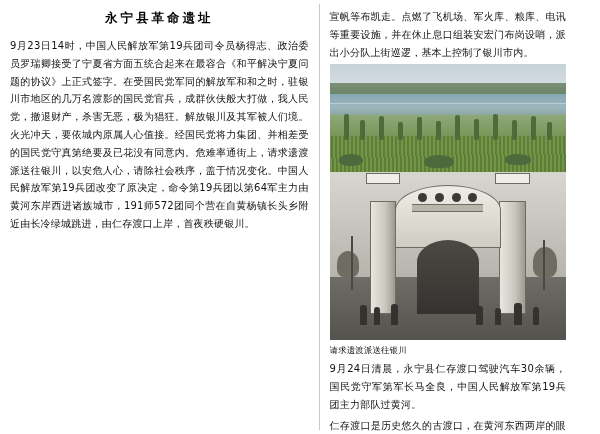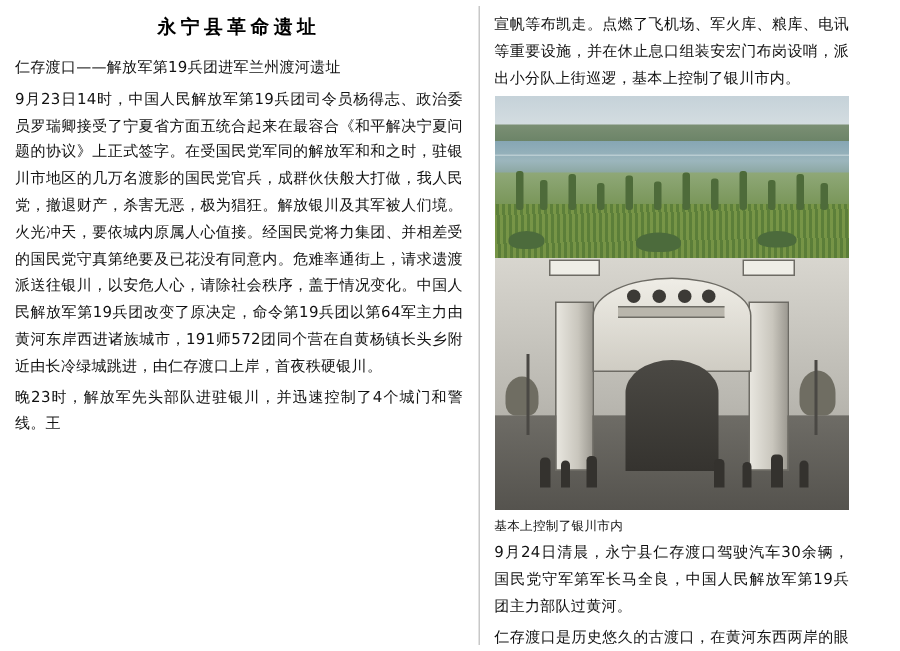--- a/index.html
+++ b/index.html
@@ -181,23 +181,21 @@
     background:#6f6d62; border-radius:50% 50% 30% 30%;
   }
 </style>
 </head>
 <body>
 
 <div class="page">
 
   <div class="col-left">
     <div class="doc-title">永宁县革命遗址</div>
-    <p class="para">仁存渡口——解放军第19兵团进军兰州渡河遗址</p>
     <p class="para">9月23日14时，中国人民解放军第19兵团司令员杨得志、政治委员罗瑞卿接受了宁夏省方面五统合起来在最容合《和平解决宁夏问题的协议》上正式签字。在受国民党军同的解放军和和之时，驻银川市地区的几万名渡影的国民党官兵，成群伙伕般大打做，我人民党，撤退财产，杀害无恶，极为猖狂。解放银川及其军被人们境。火光冲天，要依城内原属人心值接。经国民党将力集团、并相差受的国民党守真第绝要及已花没有同意内。危难率通街上，请求遗渡派送往银川，以安危人心，请除社会秩序，盖于情况变化。中国人民解放军第19兵团改变了原决定，命令第19兵团以第64军主力由黄河东岸西进诸族城市，191师572团同个营在自黄杨镇长头乡附近由长冷绿城跳进，由仁存渡口上岸，首夜秩硬银川。</p>
-    <p class="para">晚23时，解放军先头部队进驻银川，并迅速控制了4个城门和警线。王</p>
   </div>
 
   <div class="col-divider"></div>
 
   <div class="col-right">
     <p class="para">宣帆等布凯走。点燃了飞机场、军火库、粮库、电讯等重要设施，并在休止息口组装安宏门布岗设哨，派出小分队上街巡逻，基本上控制了银川市内。</p>
 
     <div class="photo photo-landscape">
       <div class="sky"></div>
       <div class="far-bank"></div>
@@ -245,18 +243,18 @@
         <div class="opening"></div>
       </div>
       <div class="figure" style="left:13%;width:7px;height:20px;"></div>
       <div class="figure" style="left:19%;width:6px;height:18px;"></div>
       <div class="figure" style="left:26%;width:7px;height:21px;"></div>
       <div class="figure" style="left:62%;width:7px;height:19px;"></div>
       <div class="figure" style="left:70%;width:6px;height:17px;"></div>
       <div class="figure" style="left:78%;width:8px;height:22px;"></div>
       <div class="figure" style="left:86%;width:6px;height:18px;"></div>
     </div>
-    <div class="caption">基本上控制了银川市内</div>
+    <div class="caption">请求遗渡派送往银川</div>
 
     <p class="para">9月24日清晨，永宁县仁存渡口驾驶汽车30余辆，国民党守军第军长马全良，中国人民解放军第19兵团主力部队过黄河。</p>
     <p class="para">仁存渡口是历史悠久的古渡口，在黄河东西两岸的眼眼重镇。1970年由于建筑大桥的实际需</p>
   </div>
 </div>
 
 </body></html>

